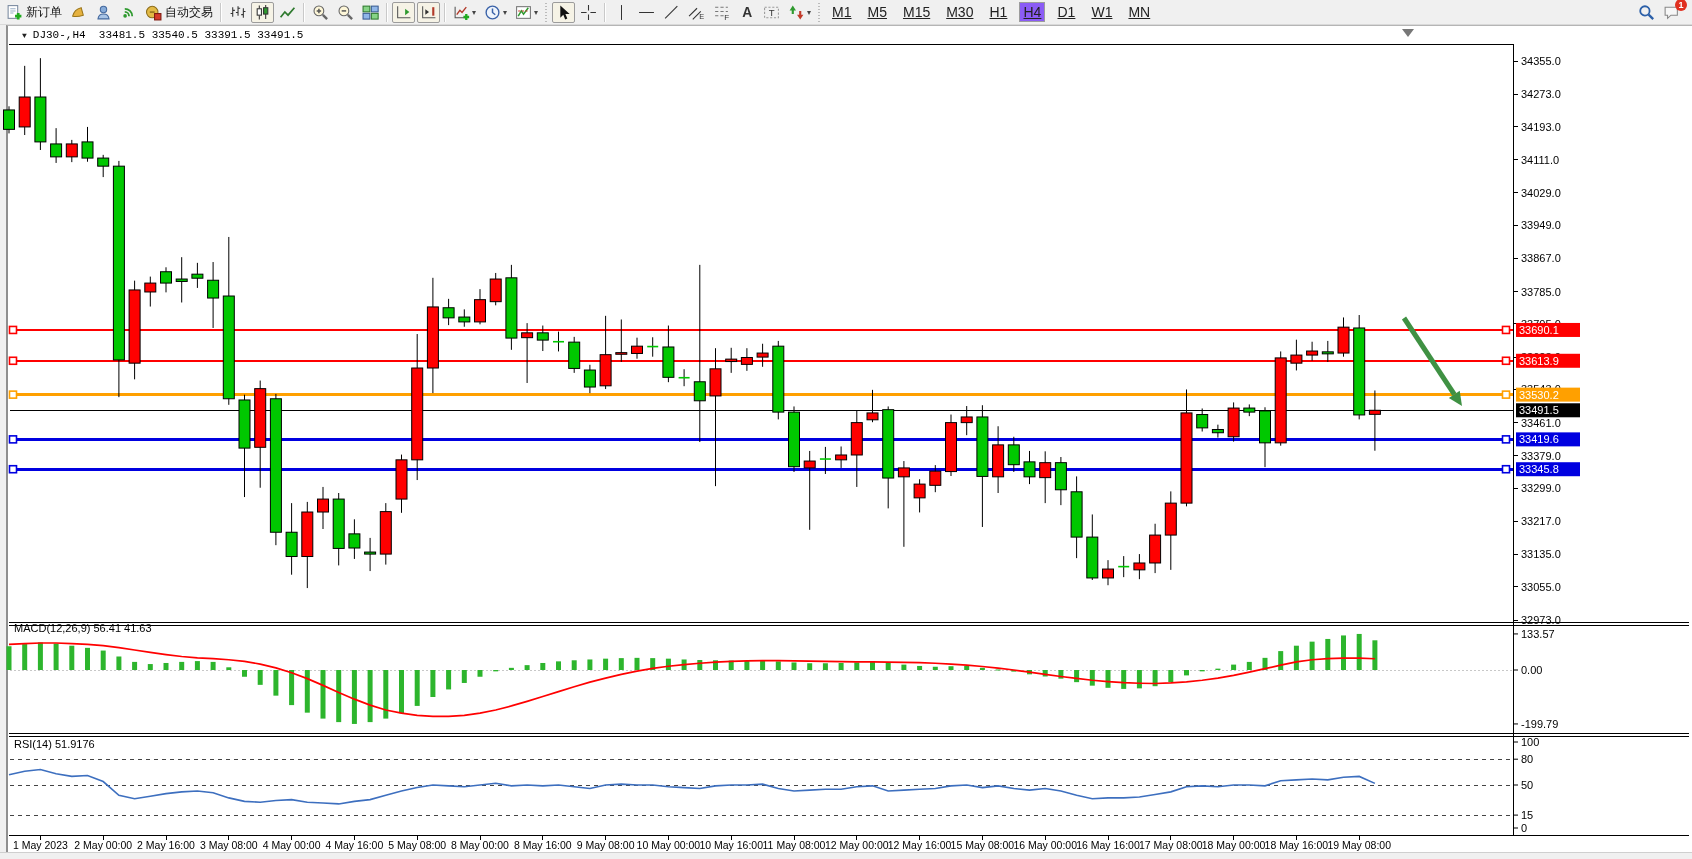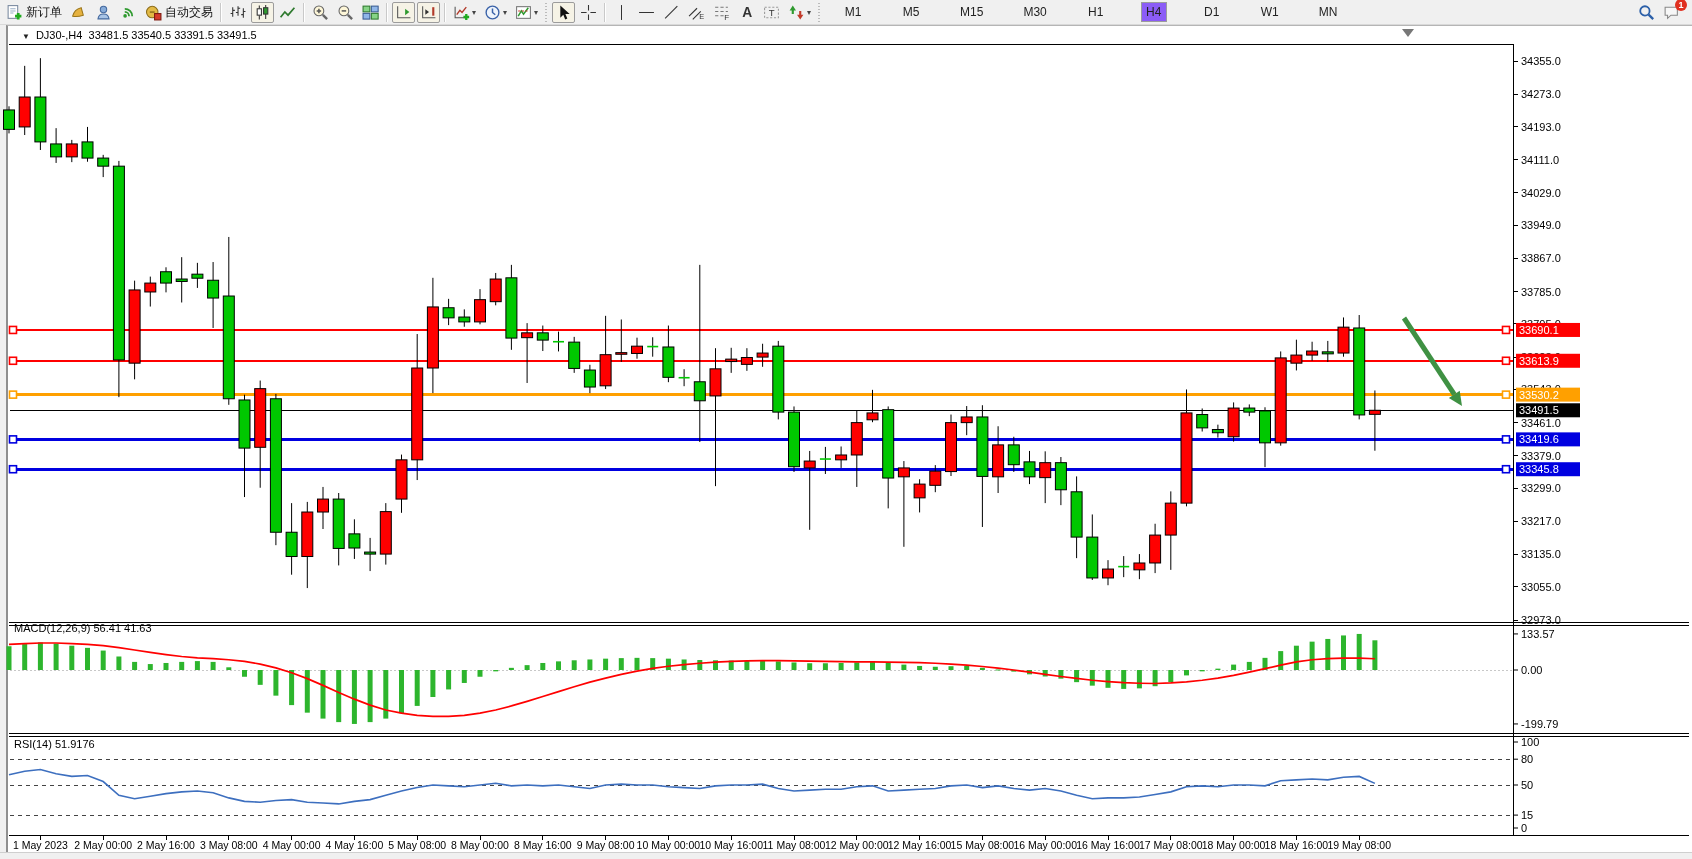--- a/index.html
+++ b/index.html
@@ -9,30 +9,30 @@
   #toolbar{position:absolute;left:0;top:0;width:1692px;height:25px;background:#f0f0f0;
     border-bottom:1px solid #d9d9d9;display:flex;align-items:center;padding-left:2px;box-sizing:border-box;z-index:5;}
   .tbtn{height:21px;min-width:23px;display:flex;align-items:center;justify-content:center;
     padding:0 2px;margin:0 1px;border:1px solid transparent;border-radius:2px;box-sizing:border-box;cursor:default;}
   .tbtn.active{border:1px solid #9c9c9c;background:#f6f3e6;}
   .tbtn .lbl{font-size:12px;color:#111;margin-left:3px;white-space:nowrap;}
   .tbtn .dd{font-size:8px;color:#444;margin-left:2px;}
   .tsep{width:1px;height:19px;background:#c9c9c9;border-right:1px solid #fff;margin:0 3px;}
   .tgrip{width:5px;height:19px;margin:0 2px;
     background-image:repeating-linear-gradient(#bbb 0 1px,transparent 1px 3px);background-size:2px 100%;background-repeat:repeat-y;background-position:1px 0;}
-  .tf{font-size:12px;color:#222;height:20px;min-width:26px;display:flex;align-items:center;justify-content:center;
-    border:1px solid transparent;margin:16px;padding:0 3px;box-sizing:border-box;}
+  .tf{font-size:14px;color:#222;height:20px;min-width:26px;display:flex;align-items:center;justify-content:center;
+    border:1px solid transparent;margin:4px;padding:0 3px;box-sizing:border-box;text-decoration:underline;}
   .tf.active{border:1px solid #9c9c9c;background:#8b5cf6;}
   #tb-right{margin-left:auto;display:flex;align-items:center;margin-right:8px;}
   .badge{position:absolute;right:-5px;top:-4px;background:#e03020;color:#fff;border-radius:50%;
     width:12px;height:12px;font-size:9px;line-height:12px;text-align:center;font-weight:bold;}
   .icon16{width:17px;height:17px;display:block;}
   
   #chartwin{position:absolute;left:6px;top:25px;width:1686px;height:827px;background:#fff;
-    border-left:2px solid #8f8f8f;border-top:1px solid #b5b5b5;box-sizing:border-box;}
+    border-left:2px solid #8f8f8f;border-top:1px solid #b5b5b5;box-sizing:border-box;font-family:Liberation Mono, monospace;}
   #charttitle{position:absolute;left:14px;top:3px;font-size:11px;color:#000;white-space:nowrap;}
   #charttitle .tri{font-size:8px;color:#222;margin-right:6px;}
   #chart-svg{position:absolute;left:0;top:0;}
   #statusbar{position:absolute;left:0;top:852px;width:1692px;height:7px;background:#f0f0f0;border-top:1px solid #cfcfcf;box-sizing:border-box;}
   svg text{font-family:"Liberation Sans",sans-serif;}
 </style>
 </head>
 <body>
 
 <div id="app">

